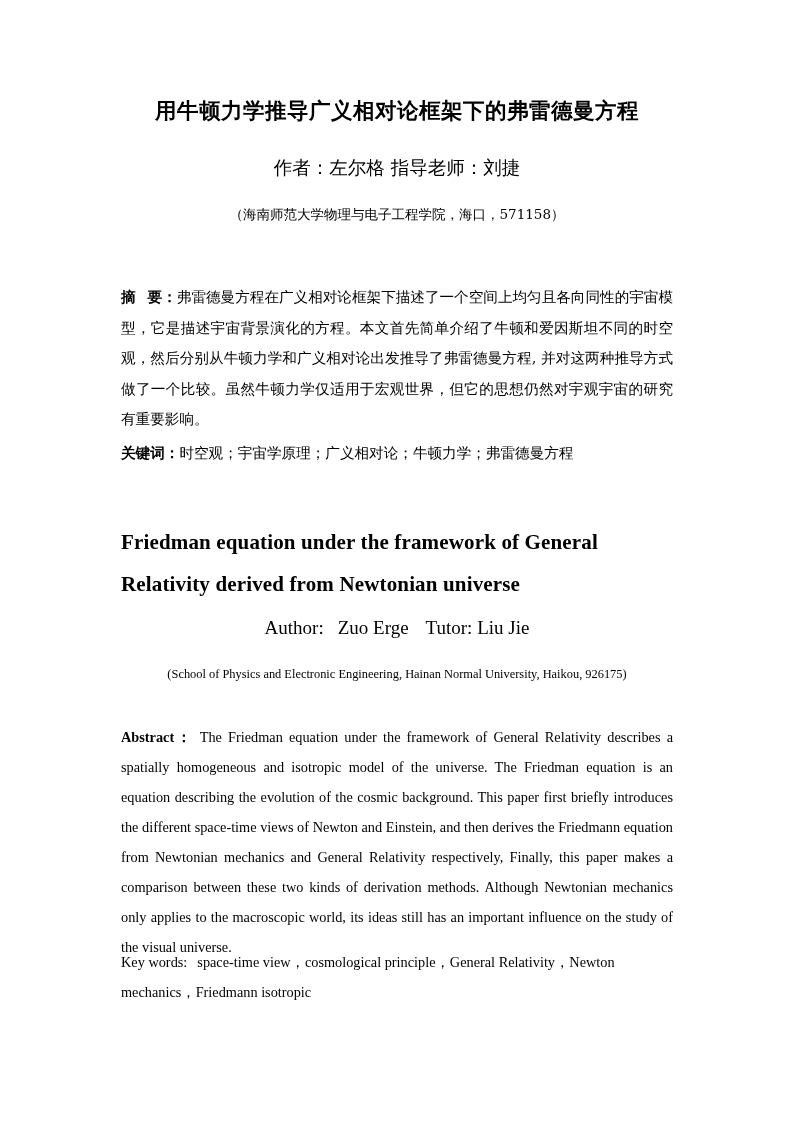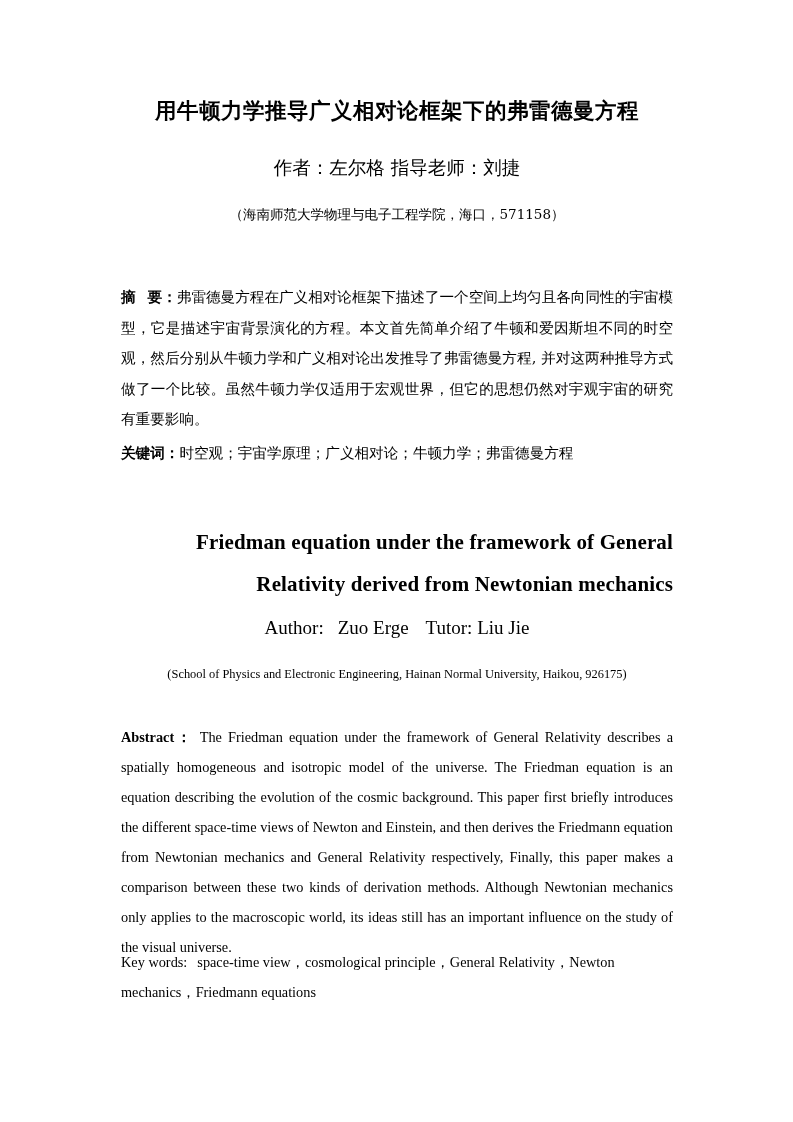--- a/index.html
+++ b/index.html
@@ -87,21 +87,21 @@
     line-height: 30.5px;
   }
   .cn-keywords .lbl {
     font-family: Liberation Mono, monospace;
     font-weight: bold;
   }
 
   
   .en-title {
     top: 521px;
-    text-align: right;
+    text-align: left;
     font-family: "Liberation Serif", "DejaVu Serif", serif;
     font-weight: bold;
     font-size: 21px;
     line-height: 42px;
     letter-spacing: 0.15px;
   }
 
   .en-authors {
     top: 614px;
     text-align: center;
@@ -158,30 +158,30 @@
   <div class="col cn-abstract">
     <span class="lbl"><span>摘</span><span class="gap"></span><span>要：</span></span><span>弗雷德曼方程在广义相对论框架下描述了一个空间上均匀且各向同性的宇宙模型，它是描述宇宙背景演化的方程。本文首先简单介绍了牛顿和爱因斯坦不同的时空观，然后分别从牛顿力学和广义相对论出发推导了弗雷德曼方程, 并对这两种推导方式做了一个比较。虽然牛顿力学仅适用于宏观世界，但它的思想仍然对宇观宇宙的研究有重要影响。</span>
   </div>
 
   <div class="col cn-keywords">
     <span class="lbl">关键词：</span><span>时空观；宇宙学原理；广义相对论；牛顿力学；弗雷德曼方程</span>
   </div>
 
   <div class="col en-title">
     <div>Friedman equation under the framework of General</div>
-    <div>Relativity derived from Newtonian mechanics</div>
+    <div>Relativity derived from Newtonian universe</div>
   </div>
 
   <div class="col en-authors">
     <span>Author:</span><span class="sp1"></span><span>Zuo Erge</span><span class="sp2"></span><span>Tutor:</span>&nbsp;<span>Liu Jie</span>
   </div>
 
   <div class="col en-affil">(School of Physics and Electronic Engineering, Hainan Normal University, Haikou, 926175)</div>
 
   <div class="col en-abstract">
     <span class="lbl">Abstract：</span>&nbsp;<span>The Friedman equation under the framework of General Relativity describes a spatially homogeneous and isotropic model of the universe. The Friedman equation is an equation describing the evolution of the cosmic background. This paper first briefly introduces the different space-time views of Newton and Einstein, and then derives the Friedmann equation from Newtonian mechanics and General Relativity respectively, Finally, this paper makes a comparison between these two kinds of derivation methods. Although Newtonian mechanics only applies to the macroscopic world, its ideas still has an important influence on the study of the visual universe.</span>
   </div>
 
   <div class="col en-keywords">
-    <span class="lbl">Key words:</span><span class="kwgap"></span><span>space-time view，cosmological principle，General Relativity，Newton mechanics，Friedmann equations</span>
+    <span class="lbl">Key words:</span><span class="kwgap"></span><span>space-time view，cosmological principle，General Relativity，Newton mechanics，Friedmann isotropic</span>
   </div>
 
 </div>
 
 </body></html>

